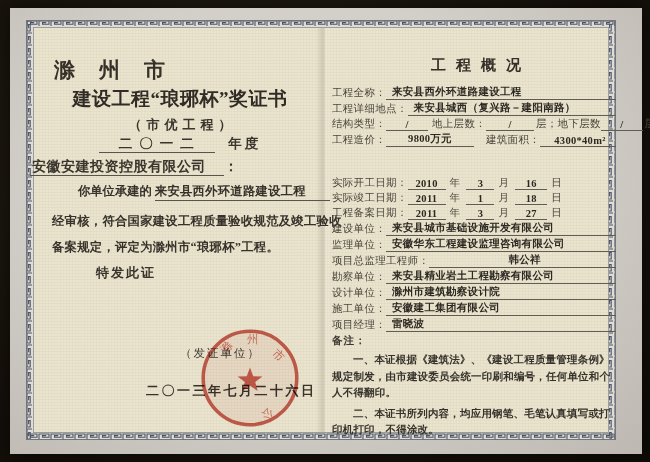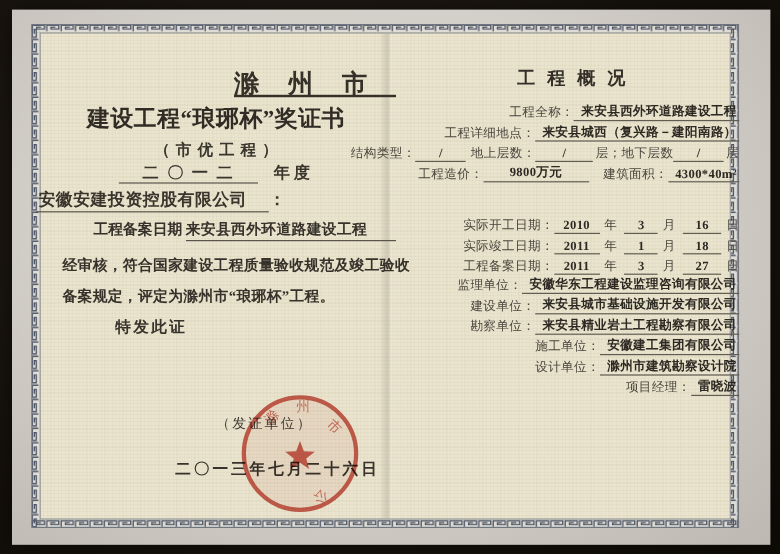--- a/index.html
+++ b/index.html
@@ -13,22 +13,22 @@
   .grain{position:absolute;left:23px;top:19px;width:576px;height:406px;
     background:repeating-linear-gradient(0deg,rgba(125,112,78,.05) 0 1px,transparent 1px 3px),
                repeating-linear-gradient(90deg,rgba(125,112,78,.04) 0 1px,transparent 1px 3px);}
   .fold{position:absolute;left:306px;top:20px;width:16px;height:404px;
     background:linear-gradient(90deg,rgba(0,0,0,0) 0%,rgba(74,66,50,.16) 45%,rgba(255,255,255,.10) 62%,rgba(0,0,0,0) 100%);}
   .page{position:absolute;top:44px;height:392px;}
   .page.left{left:20px;width:300px;}
   .page.right{left:322px;width:288px;}
 
   
-  .city{position:absolute;top:4px;left:0;width:100%;text-align:right;font-size:21px;font-weight:bold;
-    letter-spacing:24px;padding-left:24px;box-sizing:border-box;color:#353028;text-decoration:underline;}
+  .city{position:absolute;top:4px;left:0;width:100%;text-align:left;font-size:21px;font-weight:bold;
+    letter-spacing:24px;padding-left:24px;box-sizing:border-box;color:#353028;}
   .ctitle{position:absolute;top:34px;left:0;width:100%;text-align:center;font-size:19px;font-weight:bold;
     color:#302b24;letter-spacing:.5px;}
   .subtitle{position:absolute;top:64px;left:0;width:100%;text-align:center;font-size:13px;font-weight:600;
     letter-spacing:5px;padding-left:5px;box-sizing:border-box;color:#3a352d;}
   .yearline{position:absolute;top:83px;left:0;width:100%;text-align:center;font-size:13.5px;font-weight:600;color:#39342c;}
   .yval{border-bottom:1px solid #5a554c;letter-spacing:7px;padding:0 14px 1px 20px;}
   .ysuf{margin-left:10px;letter-spacing:3px;}
   .awline{position:absolute;top:106px;left:0;font-size:14px;font-weight:bold;color:#39342c;}
   .aw{border-bottom:1px solid #5a554c;padding:0 18px 1px 2px;letter-spacing:.5px;}
   .bodypar{position:absolute;top:131px;left:22px;right:0;font-size:12.3px;font-weight:600;color:#36312a;}
@@ -36,21 +36,21 @@
   .proj{flex:1;border-bottom:1px solid #5a554c;font-weight:bold;margin-left:3px;letter-spacing:.3px;}
   .l2,.l3{line-height:26px;letter-spacing:.3px;white-space:nowrap;}
   .closing{position:absolute;top:212px;left:66px;font-size:13px;font-weight:600;letter-spacing:2px;color:#38332b;}
   .issuer{position:absolute;top:294px;left:150px;font-size:11.5px;letter-spacing:2px;color:#3d3831;z-index:2;}
   .idate{position:absolute;top:330px;left:116px;font-size:13px;font-weight:600;letter-spacing:2.5px;color:#37322a;z-index:2;}
   .seal{position:absolute;left:168px;top:274px;width:104px;height:104px;mix-blend-mode:multiply;opacity:.9;z-index:3;}
 
   
   .ptitle{position:absolute;top:4px;left:0;width:100%;text-align:center;font-size:15px;font-weight:bold;
     letter-spacing:10px;padding-left:10px;box-sizing:border-box;color:#332e27;}
-  .form{position:absolute;top:33px;left:0;right:4px;height:246px;display:flex;flex-direction:column;align-items:flex-end;}
+  .form{position:absolute;top:33px;left:0;right:4px;height:246px;display:flex;flex-direction:column;}
   .frow{display:flex;align-items:flex-end;flex:1;white-space:nowrap;font-size:10.5px;padding-bottom:1px;}
   .flbl{color:#4a453d;letter-spacing:.3px;}
   .fval{font-weight:bold;color:#2c2822;border-bottom:1px solid #615c51;text-align:center;
     letter-spacing:.3px;padding:0 2px;}
   .fval.fill{flex:1;text-align:left;padding-left:6px;}
   .notes{position:absolute;top:282px;left:0;width:284px;font-size:10.5px;color:#3c3730;}
   .nlabel{font-weight:600;letter-spacing:1px;}
   .note{margin:4px 0 0;text-indent:2em;line-height:16.5px;font-weight:600;color:#36322b;letter-spacing:.2px;}
 </style>
 </head>
@@ -87,21 +87,21 @@
       <div class="subtitle">（市优工程）</div>
       <div class="yearline">
         <span class="yval">二〇一二</span>
         <span class="ysuf">年度</span>
       </div>
       <div class="awline">
         <span class="aw">安徽安建投资控股有限公司</span><span>：</span>
       </div>
       <div class="bodypar">
         <div class="l1">
-          <span>工程备案日期</span>
+          <span>你单位承建的</span>
           <span class="proj">来安县西外环道路建设工程</span>
         </div>
         <div class="l2">经审核，符合国家建设工程质量验收规范及竣工验收</div>
         <div class="l3">备案规定，评定为滁州市“琅琊杯”工程。</div>
       </div>
       <div class="closing">特发此证</div>
       <div class="issuer">（发证单位）</div>
       <div class="idate">二〇一三年七月二十六日</div>
 
       <svg class="seal" viewBox="0 0 100 100">
@@ -162,40 +162,49 @@
           <div class="frow">
             <span class="flbl">工程备案日期：</span>
             <span class="fval" style="width: 34px; flex: 0 0 auto;">2011</span>
             <span class="flbl" style="margin-left: 4px;">年</span>
             <span class="fval" style="width: 24px; flex: 0 0 auto; margin-left: 6px;">3</span>
             <span class="flbl" style="margin-left: 4px;">月</span>
             <span class="fval" style="width: 28px; flex: 0 0 auto; margin-left: 6px;">27</span>
             <span class="flbl" style="margin-left: 4px;">日</span>
           </div>
           <div class="frow">
+            <span class="flbl">建设单位：</span>
+            <span class="fval fill">来安县城市基础设施开发有限公司</span>
+          </div>
+          <div class="frow">
             <span class="flbl">监理单位：</span>
             <span class="fval fill">安徽华东工程建设监理咨询有限公司</span>
           </div>
           <div class="frow">
-            <span class="flbl">建设单位：</span>
-            <span class="fval fill">来安县城市基础设施开发有限公司</span>
+            <span class="flbl">项目总监理工程师：</span>
+            <span class="fval fill" style="text-align: center;">韩公祥</span>
           </div>
           <div class="frow">
             <span class="flbl">勘察单位：</span>
             <span class="fval fill">来安县精业岩土工程勘察有限公司</span>
           </div>
           <div class="frow">
+            <span class="flbl">设计单位：</span>
+            <span class="fval fill">滁州市建筑勘察设计院</span>
+          </div>
+          <div class="frow">
             <span class="flbl">施工单位：</span>
             <span class="fval fill">安徽建工集团有限公司</span>
           </div>
           <div class="frow">
-            <span class="flbl">设计单位：</span>
-            <span class="fval fill">滁州市建筑勘察设计院</span>
-          </div>
-          <div class="frow">
             <span class="flbl">项目经理：</span>
             <span class="fval fill">雷晓波</span>
           </div>
         </div>
+      <div class="notes">
+        <div class="nlabel">备注：</div>
+        <p class="note">一、本证根据《建筑法》、《建设工程质量管理条例》规定制发，由市建设委员会统一印刷和编号，任何单位和个人不得翻印。</p>
+        <p class="note">二、本证书所列内容，均应用钢笔、毛笔认真填写或打印机打印，不得涂改。</p>
+      </div>
     </div>
 
   </div>
 </div>
 
 </body></html>

